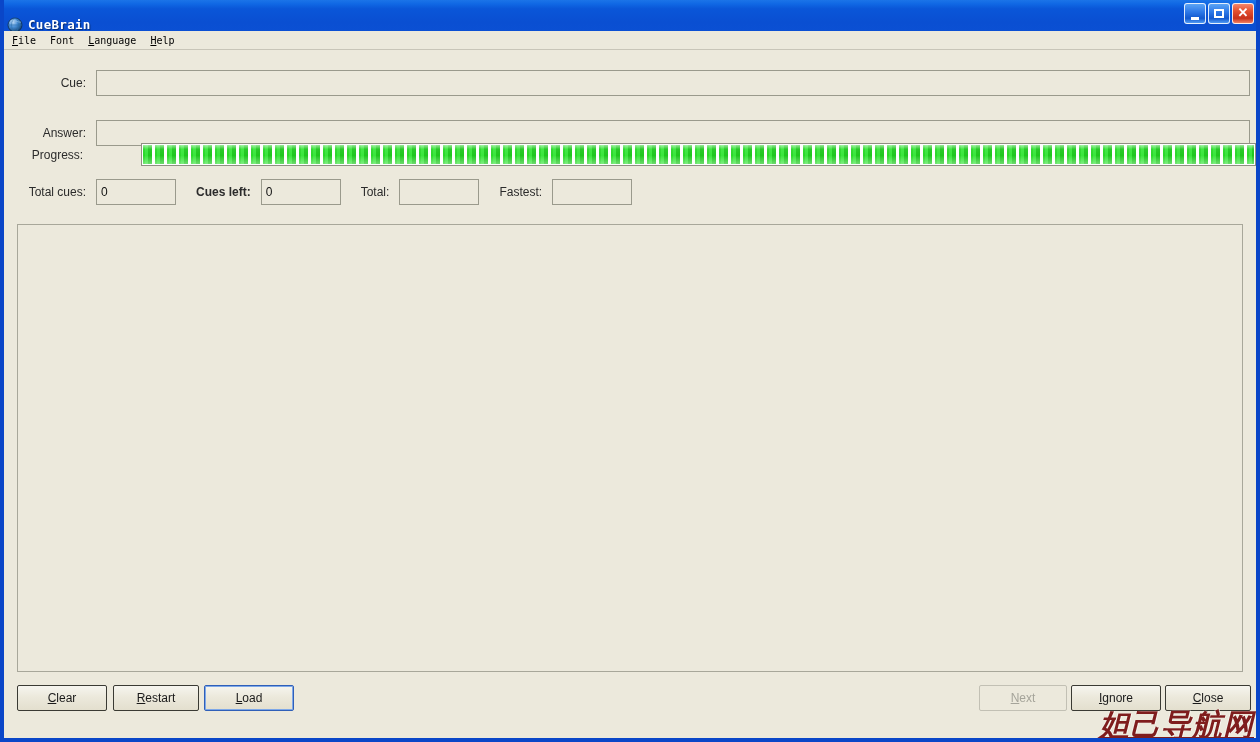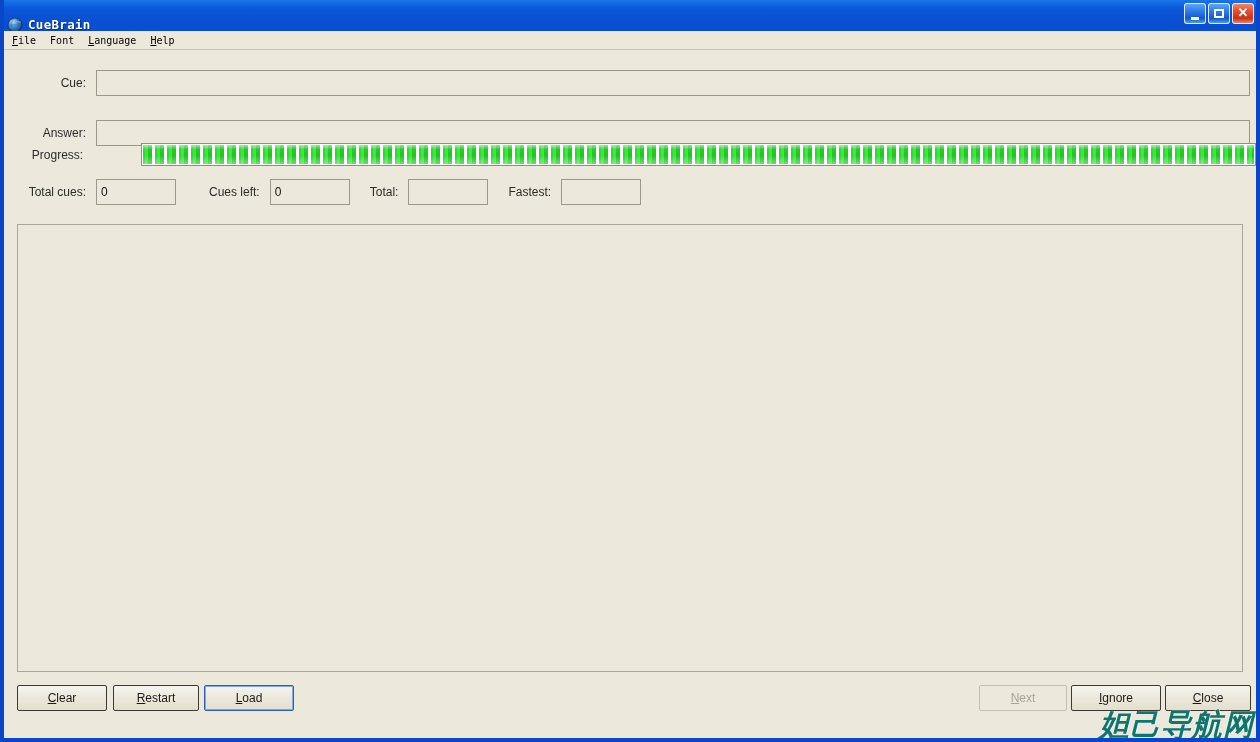--- a/index.html
+++ b/index.html
@@ -207,21 +207,21 @@
       rgba(255,255,255,0.05) 22%,
       rgba(0,0,0,0.0) 55%,
       rgba(255,255,255,0.35) 100%);
     pointer-events: none;
   }
 
   
   .row-stats { left: 0; top: 128px; width: 1052px; }
   .row-stats .lbl-totalcues { width: 82px; }
   .row-stats .box-totalcues { width: 80px; height: 26px; margin-left: 10px; }
-  .row-stats .lbl-cuesleft { width: auto; margin-left: 33px; }
+  .row-stats .lbl-cuesleft { width: auto; margin-left: 20px; font-weight: bold; }
   .row-stats .box-cuesleft { width: 80px; height: 26px; margin-left: 10px; }
   .row-stats .lbl-time { width: auto; margin-left: 20px; }
   .row-stats .box-time { width: 80px; height: 26px; margin-left: 10px; }
   .row-stats .lbl-fastest { width: auto; margin-left: 20px; }
   .row-stats .box-fastest { width: 80px; height: 26px; margin-left: 10px; }
 
   
   .main-panel {
     position: absolute;
     left: 13px;
@@ -278,29 +278,30 @@
 
   
   .watermark {
     position: absolute;
     right: 2px;
     bottom: -2px;
     font-family: "DejaVu Sans", sans-serif;
     font-size: 30px;
     font-weight: bold;
     font-style: italic;
-    color: #0f766e;
+    color: #7f1d1d;
     letter-spacing: 1px;
     white-space: nowrap;
     text-shadow:
        1px 0 0 rgba(255,255,255,0.6),
       -1px 0 0 rgba(255,255,255,0.4);
     pointer-events: none;
     z-index: 50;
     line-height: 1;
+    text-decoration: underline;
   }
 </style>
 </head>
 <body>
 
 <div class="window">
 
   <div class="titlebar">
     <span class="title-icon">
       <svg width="16" height="16" viewBox="0 0 16 16">

